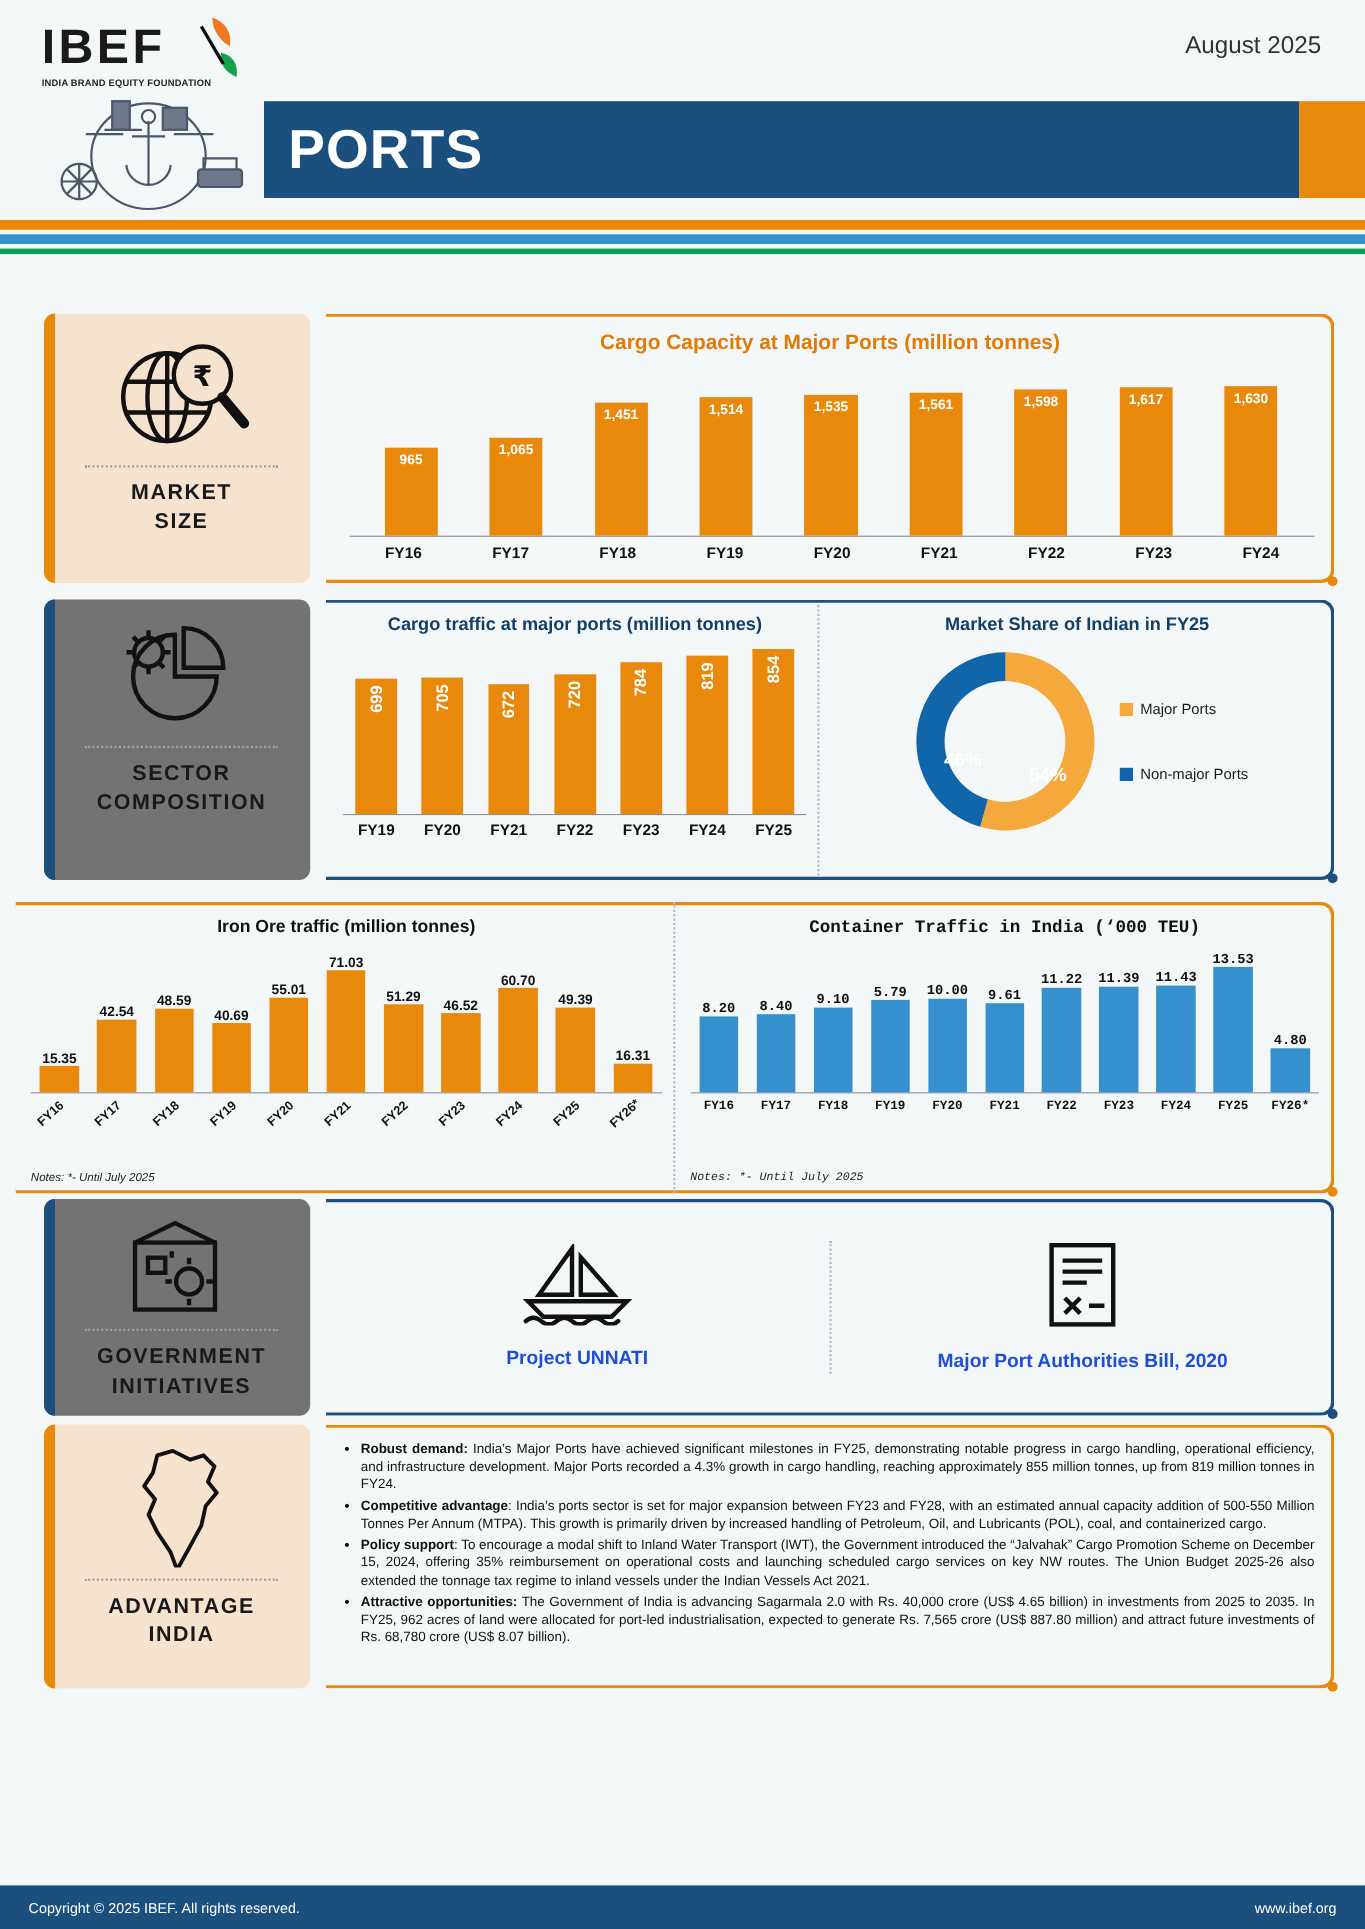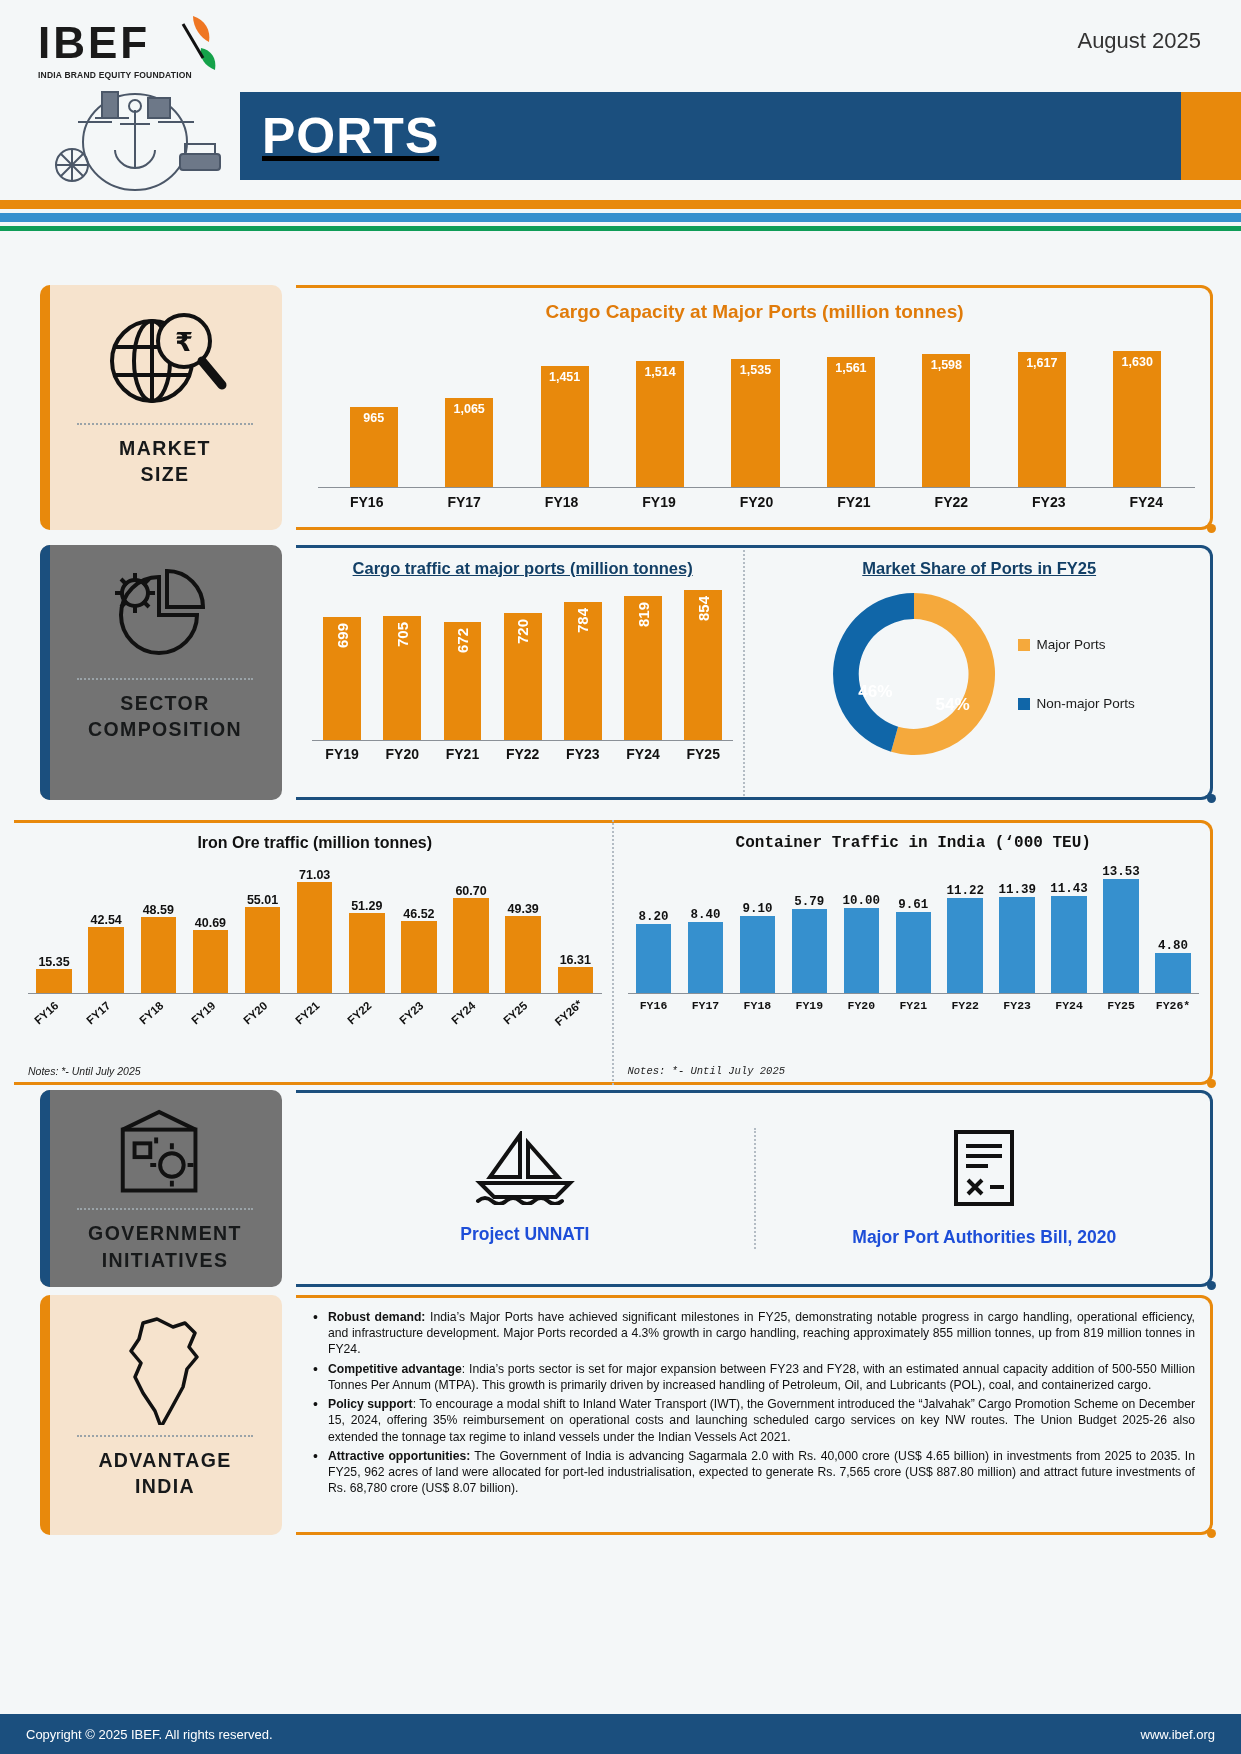--- a/index.html
+++ b/index.html
@@ -11,21 +11,21 @@
     overflow:hidden;
   }
 
   
   .header { position:relative; height:200px;border-radius:12px; }
   .logo-wrap { position:absolute; left:38px; top:18px; width:200px; }
   .logo-text { font-size:44px; font-weight:bold; letter-spacing:3px; color:#1a1a1a; font-family:"Liberation Sans", sans-serif; }
   .logo-sub { font-size:8.5px; letter-spacing:0.2px; color:#222; margin-top:2px; font-weight:600;}
   .logo-flag { position:absolute; left:133px; top:-4px; }
   .date-label { position:absolute; right:40px; top:28px; font-size:22px; color:#333; }
-  .title-bar { position:absolute; left:240px; top:92px; right:0px; height:88px; display:flex;text-decoration:underline; }
+  .title-bar { position:absolute; left:240px; top:92px; right:0px; height:88px; display:flex; }
   .title-bar .blue { background:#1b4f7e; flex:1; display:flex; align-items:center; padding-left:22px; }
   .title-bar .orange { background:#e8890c; width:60px; }
   .title-bar h1 { color:#fff; font-size:50px; font-weight:bold; letter-spacing:1px; }
   .ship-icon { position:absolute; left:40px; top:80px; }
 
   .bands { position:absolute; top:200px; left:0; width:100%; }
   .band { height:9px; }
   .band.gap { height:4px; background:#f4f7f8; }
 
   
@@ -51,21 +51,21 @@
     border-bottom:3px solid;
     border-left:0;
   }
   .bracket.orange { border-color:#e8890c; }
   .bracket.blue { border-color:#1b4f7e; }
   .bracket .dot { position:absolute; width:9px; height:9px; border-radius:50%; right:-6px; bottom:-6px; }
 
   
   .chart-title { text-align:center; font-weight:bold; }
   .ct-orange { color:#e07b0a; font-size:19px; }
-  .ct-navy { color:#123f66; font-size:16.5px;text-decoration:underline; }
+  .ct-navy { color:#123f66; font-size:16.5px; }
   .ct-black { color:#111; font-size:16px; }
 
   
   .bars { display:flex; align-items:flex-end; justify-content:space-around; }
   .bar-col { display:flex; flex-direction:column; align-items:center; justify-content:flex-end; }
   .bar { background:#e8890c; width:100%; position:relative; }
   .bar.blue { background:#3690ce; }
   .axis-line { border-top:1.5px solid #8a9097; }
 
   .vlabel { writing-mode:vertical-rl; transform:rotate(180deg); color:#fff; font-size:15px; font-weight:600; }
@@ -302,21 +302,21 @@
           <div class="xlab" style="width:9%">FY20</div>
           <div class="xlab" style="width:9%">FY21</div>
           <div class="xlab" style="width:9%">FY22</div>
           <div class="xlab" style="width:9%">FY23</div>
           <div class="xlab" style="width:9%">FY24</div>
           <div class="xlab" style="width:9%">FY25</div>
         </div>
       </div>
 
       <div style="flex:1; padding:14px 16px 0 16px;">
-        <div class="chart-title ct-navy">Market Share of Ports in FY25</div>
+        <div class="chart-title ct-navy">Market Share of Indian in FY25</div>
         <div style="display:flex;align-items:center;justify-content:center;margin-top:6px;gap:14px;">
           <svg width="180" height="180" viewBox="0 0 200 200">
 
             <path d="M100 10 A90 90 0 1 1 74.5 186.3 L82.3 158.5 A61 61 0 1 0 100 39 Z" fill="#f5a93c"></path>
 
             <path d="M74.5 186.3 A90 90 0 0 1 100 10 L100 39 A61 61 0 0 0 82.3 158.5 Z" fill="#1066a8"></path>
             <text x="143" y="140" fill="#fff" font-size="19" font-weight="bold" text-anchor="middle" font-family="Liberation Sans, sans-serif">54%</text>
             <text x="57" y="125" fill="#fff" font-size="19" font-weight="bold" text-anchor="middle" font-family="Liberation Sans, sans-serif">46%</text>
           </svg>
           <div>

